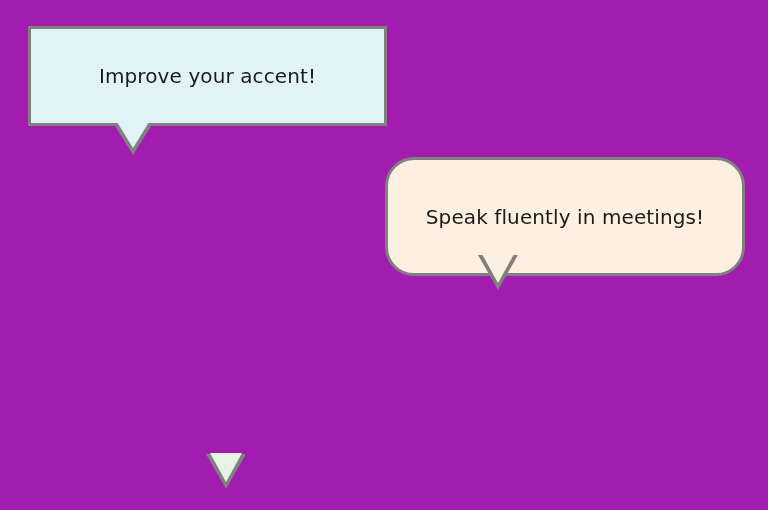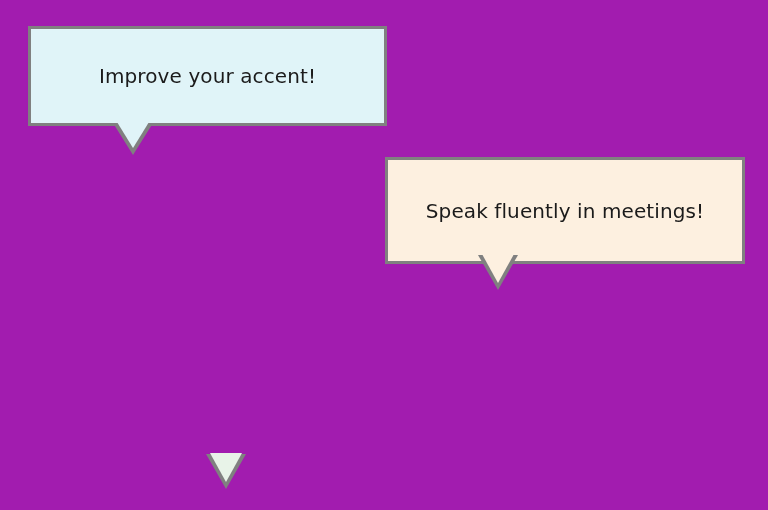--- a/index.html
+++ b/index.html
@@ -64,20 +64,20 @@
 <style>#bubble-1-tail::after{left:-16px;top:-33px;border-left-width:16px;border-right-width:16px;border-top-width:26px;border-top-color:#e0f4f8;}</style><style>#bubble-2-tail::after{left:-16px;top:-36px;border-left-width:16px;border-right-width:16px;border-top-width:29px;border-top-color:#fdf0e0;}</style><style>#bubble-3-tail::after{left:-16px;top:-36px;border-left-width:16px;border-right-width:16px;border-top-width:29px;border-top-color:#e8f3e8;}</style></head>
 <body style="background: rgb(0, 0, 0);">
 
 <div id="canvas" style="width: 768px; height: 510px; background: #a21caf;">
 
   <div class="bubble" id="bubble-1-box" style="left: 28px; top: 26px; width: 359px; height: 100px; background: rgb(224, 244, 248); border-color: rgb(128, 128, 128); border-width: 3px;">
     <span class="bubble-text" style="color: rgb(27, 27, 27); font-size: 20px;">Improve your accent!</span>
   </div>
   <div class="tail" id="bubble-1-tail" style="left: 113px; top: 123px; border-left-width: 20px; border-right-width: 20px; border-top-width: 32px; border-top-color: rgb(128, 128, 128); --tail-fill: #e0f4f8; --inner-half: 16px;"></div>
 
-  <div class="bubble" id="bubble-2-box" style="left: 385px; top: 157px; width: 360px; height: 107px; background: rgb(253, 240, 224); border-color: rgb(128, 128, 128); border-width: 3px;">
+  <div class="bubble" id="bubble-2-box" style="left: 385px; top: 157px; width: 360px; height: 119px; background: rgb(253, 240, 224); border-color: rgb(128, 128, 128); border-width: 3px; border-radius: 29px;">
     <span class="bubble-text" style="color: rgb(27, 27, 27); font-size: 20px;">Speak fluently in meetings!</span>
   </div>
   <div class="tail" id="bubble-2-tail" style="left: 478px; top: 255px; border-left-width: 20px; border-right-width: 20px; border-top-width: 35px; border-top-color: rgb(128, 128, 128); --tail-fill: #fdf0e0; --inner-half: 16px;"></div>
 
   <div class="tail" id="bubble-3-tail" style="left: 206px; top: 454px; border-left-width: 20px; border-right-width: 20px; border-top-width: 35px; border-top-color: rgb(128, 128, 128); --tail-fill: #e8f3e8; --inner-half: 16px;"></div>
 
 </div>
 
 </body></html>

